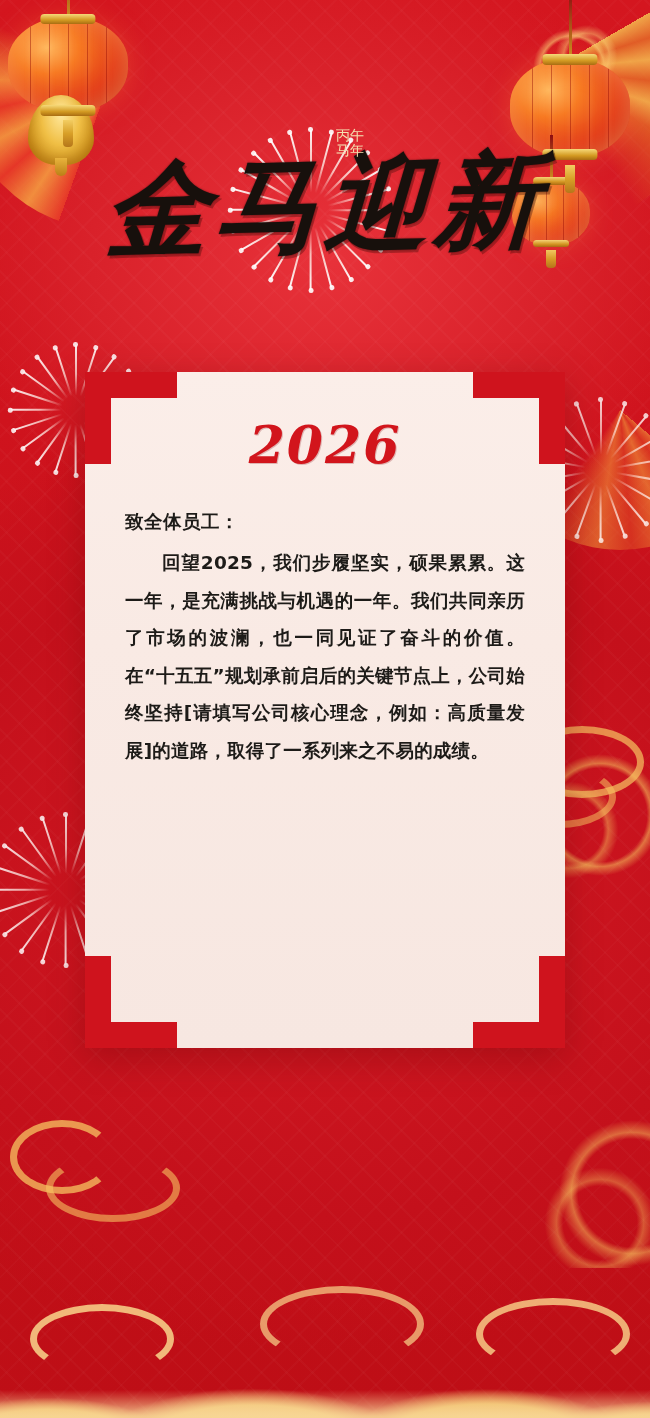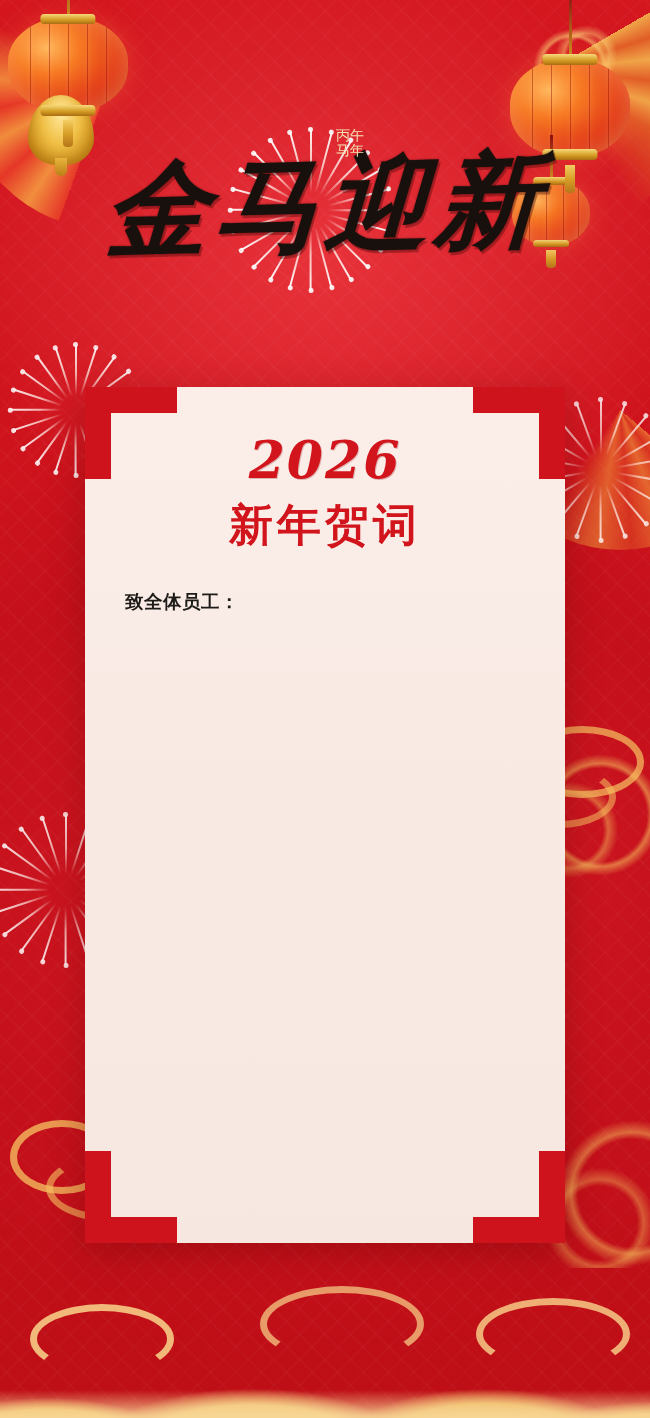--- a/index.html
+++ b/index.html
@@ -173,23 +173,23 @@
     line-height: 15px;
     color: #f4e0b0;
     letter-spacing: 0;
     z-index: 7;
   }
 
   
   .card {
     position: absolute;
     left: 85px;
-    top: 387px;
+    top: 372px;
     width: 480px;
-    height: 856px;
+    height: 676px;
     background: linear-gradient(180deg, #fbeee9 0%, #f9eae4 40%, #f7e7e1 100%);
     box-shadow: 0 10px 34px rgba(90,0,0,0.30);
     z-index: 5;
   }
   
   .notch {
     position: absolute;
     width: 26px;
     height: 92px;
     background: #cf131d;
@@ -435,22 +435,22 @@
       <div class="year-stamp">
         <div>丙午</div>
         <div>马年</div>
       </div>
     </div>
   </div>
 
   <div class="card">
     <div class="card-inner">
       <div class="year-big">2026</div>
-      <div class="greeting-title">新年贺词</div>
       <div class="salutation">致全体员工：</div>
+      <div class="para">回望2025，我们步履坚实，硕果累累。这一年，是充满挑战与机遇的一年。我们共同亲历了市场的波澜，也一同见证了奋斗的价值。在“十五五”规划承前启后的关键节点上，公司始终坚持[请填写公司核心理念，例如：高质量发展]的道路，取得了一系列来之不易的成绩。</div>
     </div>
 
     <div class="notch tl"></div>
     <div class="notch h tl" style="left:0;top:0;"></div>
     <div class="notch tr"></div>
     <div class="notch h tr" style="right:0;top:0;"></div>
     <div class="notch bl"></div>
     <div class="notch h bl" style="left:0;bottom:0;"></div>
     <div class="notch br"></div>
     <div class="notch h br" style="right:0;bottom:0;"></div>

